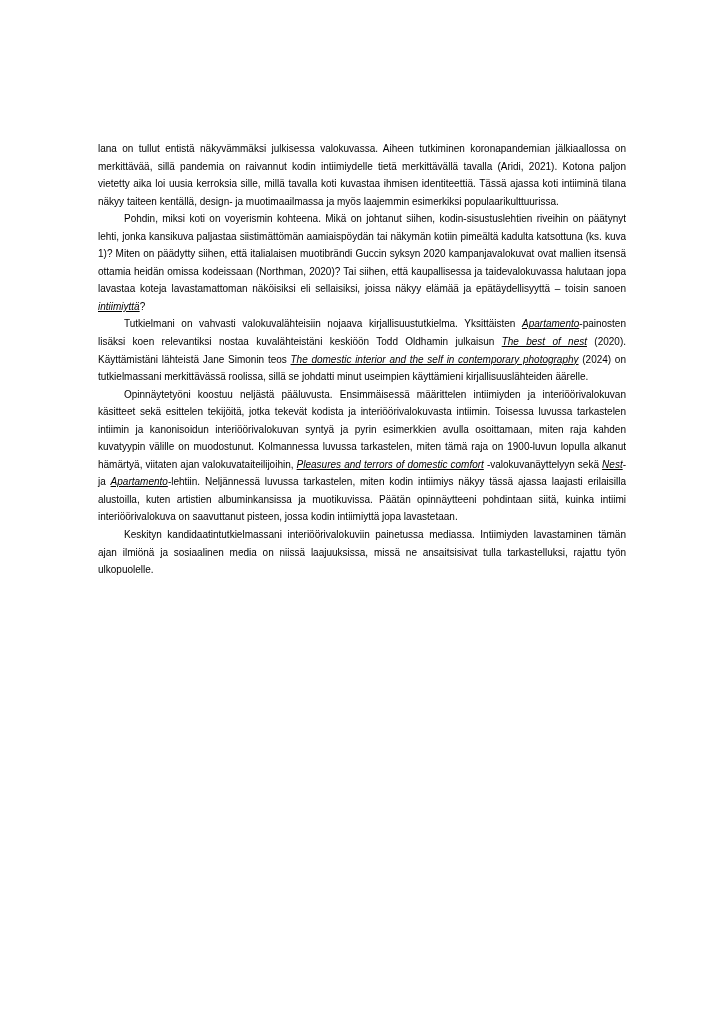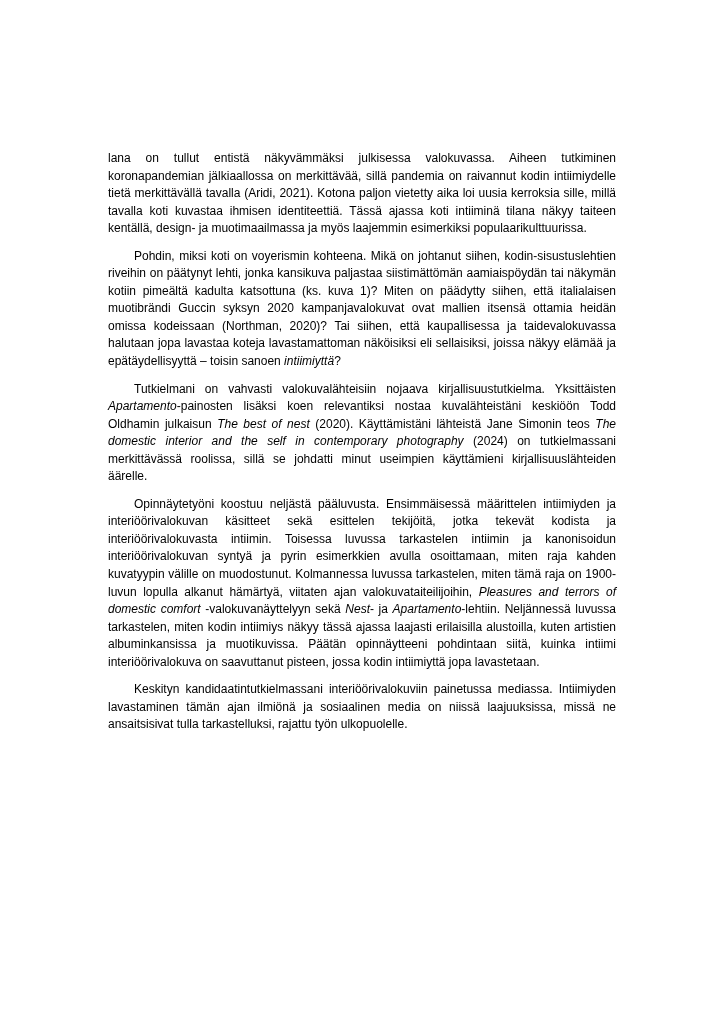--- a/index.html
+++ b/index.html
@@ -18,34 +18,35 @@
     box-sizing: border-box;
     overflow: hidden;
   }
   .text-column {
     position: absolute;
     left: 98px;
     top: 140px;
     width: 528px;
   }
   .para {
-    margin: 10px;
-    font-size: 12px;
+    margin: 0;
+    font-size: 10px;
     line-height: 17.55px;
     color: #000000;
     text-align: justify;
     text-justify: inter-word;
     hyphens: manual;
     -webkit-hyphens: manual;
   }
   .para.indent {
     text-indent: 26px;
   }
   .para em {
     font-style: italic;
+    text-decoration: underline;
   }
 </style>
 </head>
 <body>
 
 <div class="page">
   <div class="text-column" id="body-column">
       <div class="para"><span>lana on tullut entistä näkyvämmäksi julkisessa valokuvassa. Aiheen tutkiminen koronapandemian jälkiaallossa on merkittävää, sillä pandemia on raivannut kodin intiimiydelle tietä merkittävällä tavalla (Aridi, 2021). Kotona paljon vietetty aika loi uusia kerroksia sille, millä tavalla koti kuvastaa ihmisen identiteettiä. Tässä ajassa koti intiiminä tilana näkyy taiteen kentällä, design- ja muotimaailmassa ja myös laajemmin esimerkiksi populaarikulttuurissa.</span></div>
       <div class="para indent"><span>Pohdin, miksi koti on voyerismin kohteena. Mikä on johtanut siihen, kodin-sisustuslehtien riveihin on päätynyt lehti, jonka kansikuva paljastaa siistimättömän aamiaispöydän tai näkymän kotiin pimeältä kadulta katsottuna (ks. kuva 1)? Miten on päädytty siihen, että italialaisen muotibrändi Guccin syksyn 2020 kampanjavalokuvat ovat mallien itsensä ottamia heidän omissa kodeissaan (Northman, 2020)? Tai siihen, että kaupallisessa ja taidevalokuvassa halutaan jopa lavastaa koteja lavastamattoman näköisiksi eli sellaisiksi, joissa näkyy elämää ja epätäydellisyyttä – toisin sanoen </span><em>intiimiyttä</em><span>?</span></div>
       <div class="para indent"><span>Tutkielmani on vahvasti valokuvalähteisiin nojaava kirjallisuustutkielma. Yksittäisten </span><em>Apartamento</em><span>-painosten lisäksi koen relevantiksi nostaa kuvalähteistäni keskiöön Todd Oldhamin julkaisun </span><em>The best of nest</em><span> (2020). Käyttämistäni lähteistä Jane Simonin teos </span><em>The domestic interior and the self in contemporary photography</em><span> (2024) on tutkielmassani merkittävässä roolissa, sillä se johdatti minut useimpien käyttämieni kirjallisuuslähteiden äärelle.</span></div>

